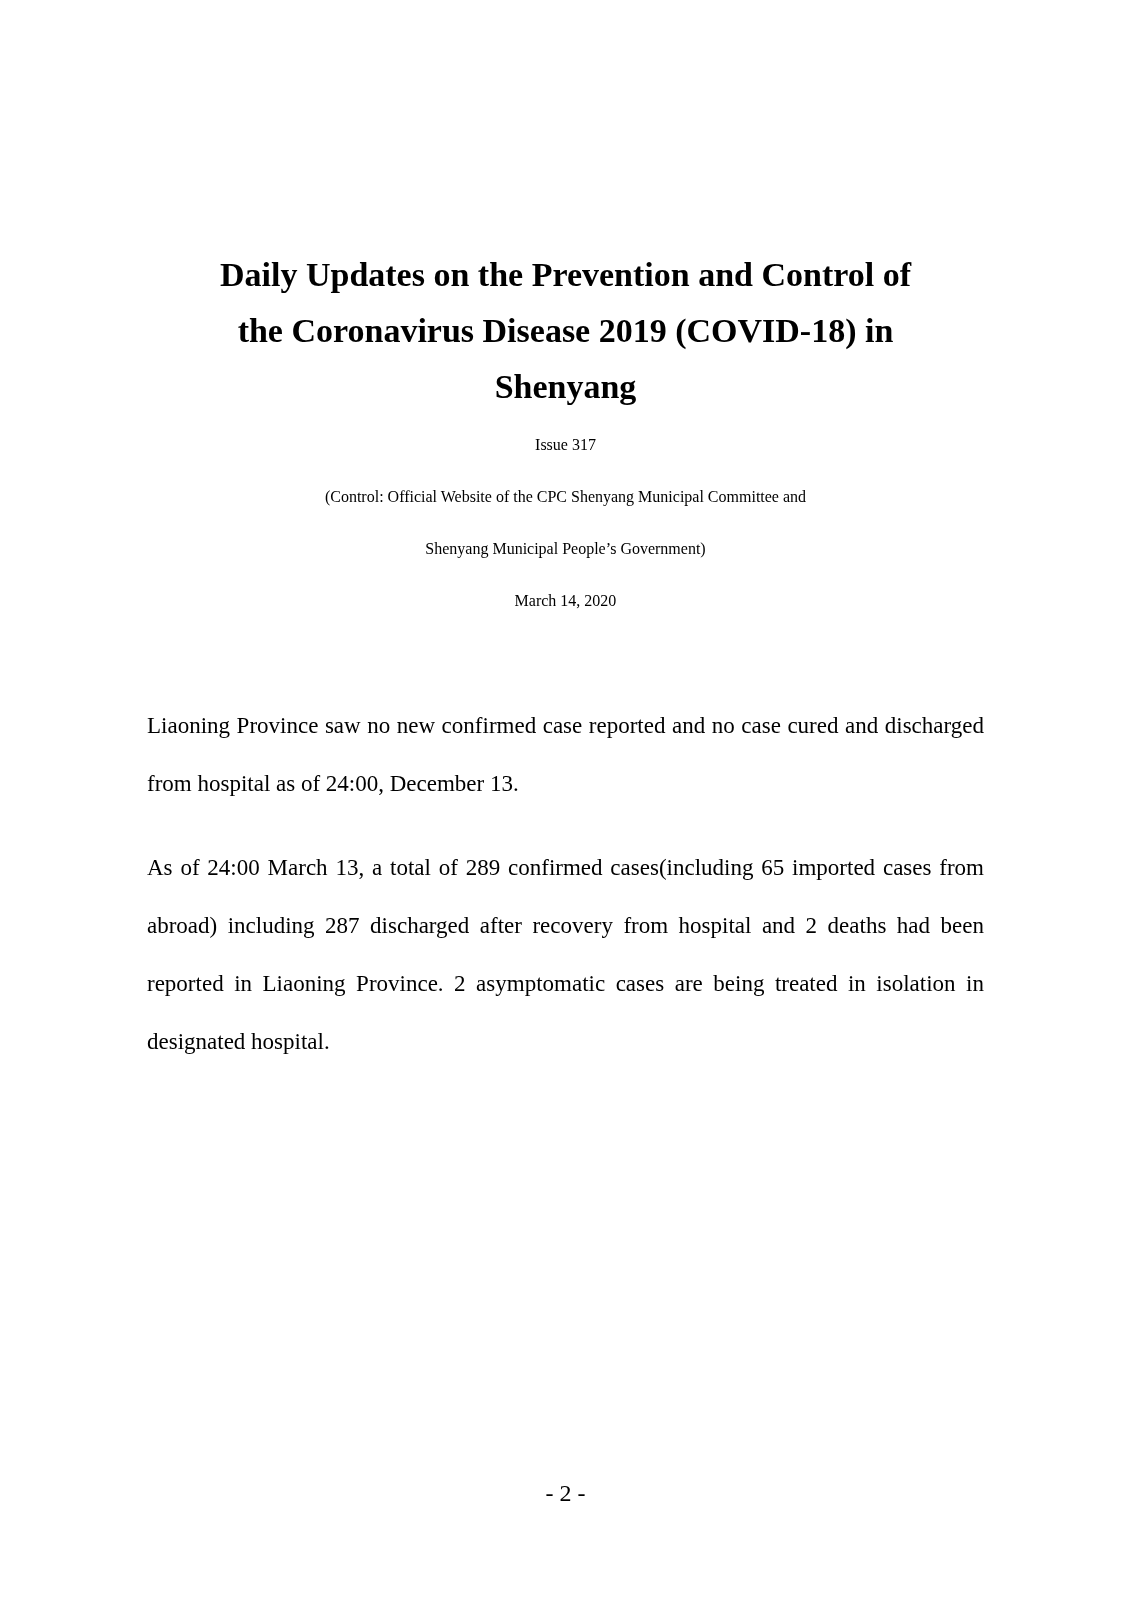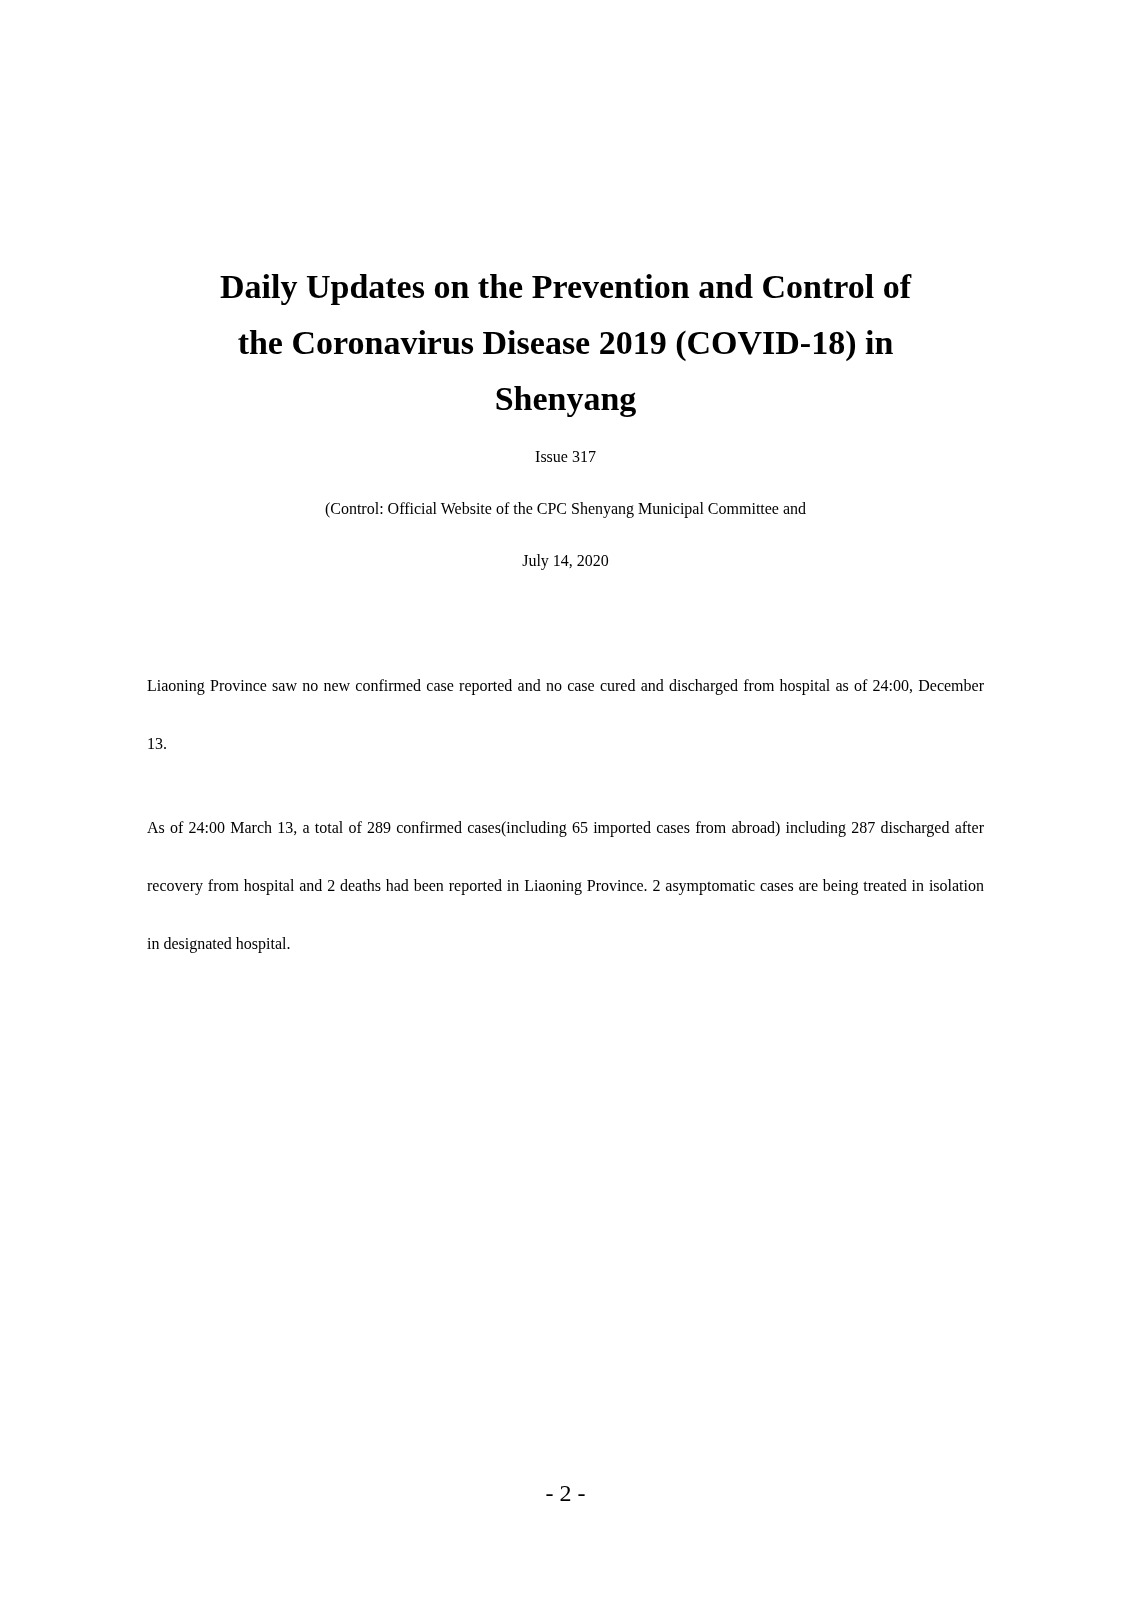--- a/index.html
+++ b/index.html
@@ -8,21 +8,21 @@
     background: #ffffff;
   }
   .page {
     position: relative;
     width: 1131px;
     height: 1600px;
     background: #ffffff;
     color: #000000;
     font-family: "Liberation Serif", "DejaVu Serif", serif;
     box-sizing: border-box;
-    padding: 12px 147px;
+    padding: 0 147px;
     overflow: hidden;
   }
   .title {
     margin: 247px 0 0 0;
     font-size: 34px;
     font-weight: bold;
     line-height: 56px;
     text-align: center;
   }
   .title .tline {
@@ -32,21 +32,21 @@
     margin-top: 4px;
     font-size: 16px;
     line-height: 52px;
     text-align: center;
   }
   .meta .mline {
     display: block;
   }
   .body-para {
     margin: 0;
-    font-size: 16px;
+    font-size: 23px;
     line-height: 58px;
     text-align: justify;
     text-align-last: left;
   }
   .body-para.first {
     margin-top: 70px;
   }
   .body-para.second {
     margin-top: 26px;
   }
@@ -67,21 +67,22 @@
 
   <h1 class="title">
     <span class="tline">Daily Updates on the Prevention and Control of</span>
     <span class="tline">the Coronavirus Disease 2019 (COVID-18) in</span>
     <span class="tline">Shenyang</span>
   </h1>
 
   <div class="meta">
     <span class="mline">Issue 317</span>
     <span class="mline">(Control: Official Website of the CPC Shenyang Municipal Committee and</span>
-    <span class="mline">July 14, 2020</span>
+    <span class="mline">Shenyang Municipal People’s Government)</span>
+    <span class="mline">March 14, 2020</span>
   </div>
 
   <p class="body-para first">Liaoning Province saw no new confirmed case reported and no case cured and discharged from hospital as of 24:00, December 13.</p>
 
   <p class="body-para second">As of 24:00 March 13, a total of 289 confirmed cases(including 65 imported cases from abroad) including 287 discharged after recovery from hospital and 2 deaths had been reported in Liaoning Province. 2 asymptomatic cases are being treated in isolation in designated hospital.</p>
 
   <div class="footer">- 2 -</div>
 
 </div>
 

